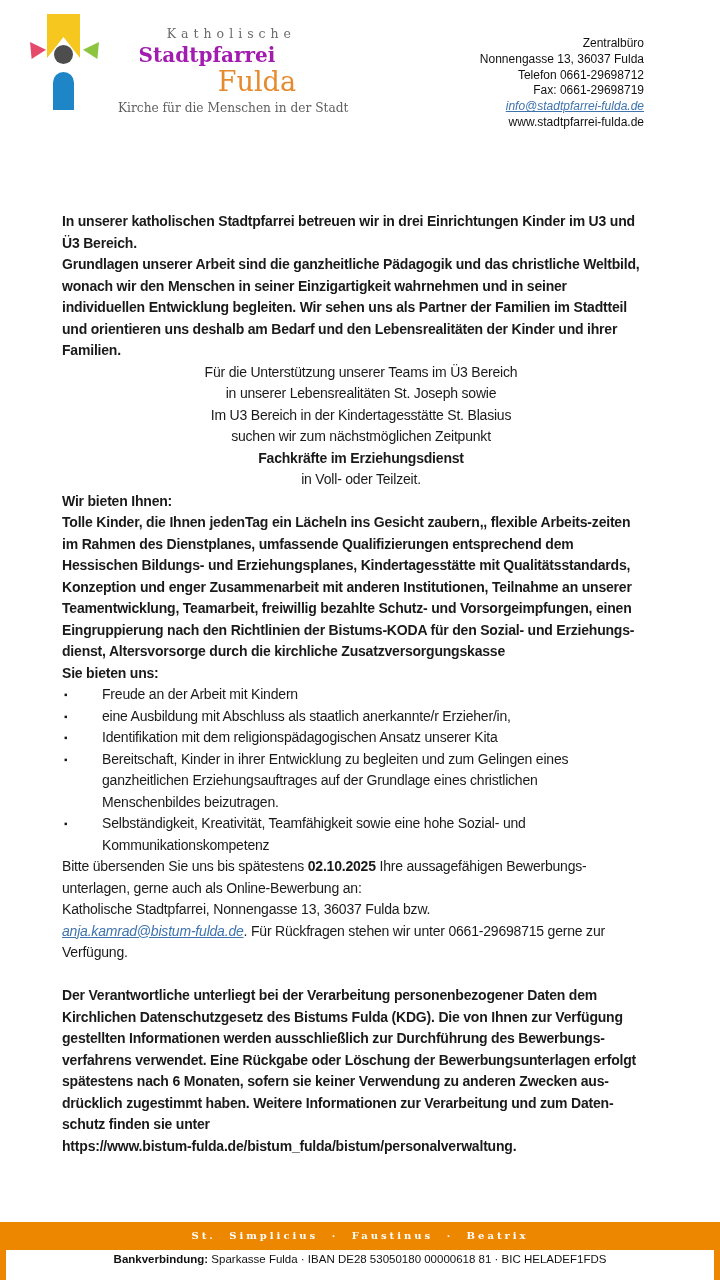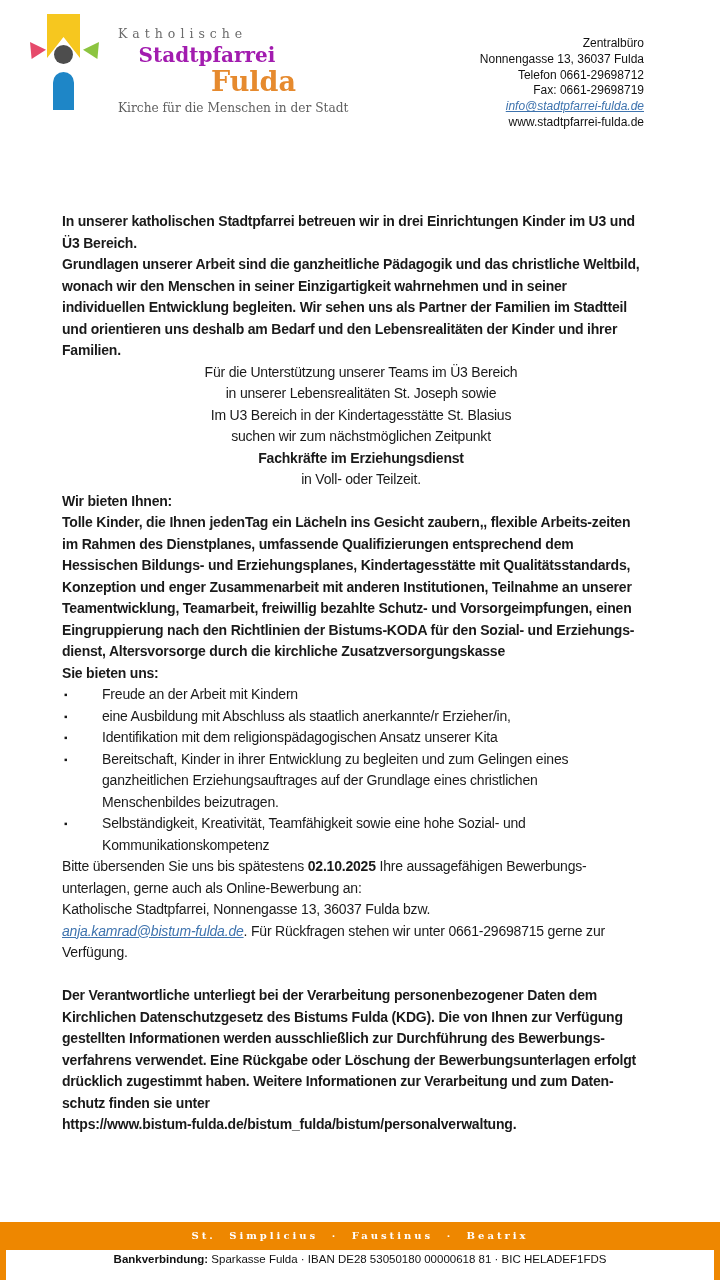--- a/index.html
+++ b/index.html
@@ -16,23 +16,23 @@
     clip-path:polygon(0 0,100% 0,100% 100%,50% 52%,0 100%);}
   .shape-left{left:2px; top:29px; width:16px; height:18px; background:var(--logo-pink);
     clip-path:polygon(0 5%,100% 48%,10% 100%);}
   .shape-right{left:55px; top:29px; width:16px; height:18px; background:var(--logo-green);
     clip-path:polygon(100% 5%,0 48%,90% 100%);}
   .shape-dot{left:26px; top:33px; width:19px; height:19px; border-radius:50%; background:var(--logo-gray);}
   .shape-door{left:25px; top:60px; width:21px; height:38px; background:var(--logo-blue);
     border-radius:11px 11px 0 0;}
   
   .logo-text{position:absolute; left:118px; top:26px; width:178px; font-family:"DejaVu Serif", serif;}
-  .logo-kicker{display:block; text-align:left; font-size:12.5px; letter-spacing:5px; color:#6b6b6b; white-space:nowrap;}
+  .logo-kicker{display:block; text-align:right; font-size:12.5px; letter-spacing:5px; color:#6b6b6b; white-space:nowrap;}
   .logo-name{display:block; text-align:center; font-size:20px; font-weight:700; color:#a21caf; margin-top:2px; white-space:nowrap;}
-  .logo-city{display:block; text-align:right; font-size:27px; font-weight:700; color:var(--fulda-orange); line-height:30px; white-space:nowrap;}
+  .logo-city{display:block; text-align:right; font-size:27px; font-weight:400; color:var(--fulda-orange); line-height:30px; white-space:nowrap;}
   .logo-tagline{display:block; text-align:center; font-size:12.2px; color:#5f5f5f; margin-top:4px; white-space:nowrap;}
   
   .contact{position:absolute; top:36px; right:76px; text-align:right; font-size:12px; line-height:15.8px; color:#111;}
   .contact .line{white-space:nowrap;}
   a.link{color:var(--link-blue); text-decoration:underline; cursor:pointer;font-style:italic;}
   
   .doc-title{position:absolute; top:168px; left:0; width:100%; text-align:center;
     font-size:17px; font-weight:700; margin:0; color:#000;}
   
   .content{position:absolute; left:62px; top:211px; width:598px;
@@ -155,20 +155,21 @@
     <div class="line"><a class="link">anja.kamrad@bistum-fulda.de</a><span>. Für Rückfragen stehen wir unter 0661-29698715 gerne zur</span></div>
     <div class="line">Verfügung.</div>
 
     <div class="spacer-line"></div>
 
     <div>
         <div class="line b">Der Verantwortliche unterliegt bei der Verarbeitung personenbezogener Daten dem</div>
         <div class="line b">Kirchlichen Datenschutzgesetz des Bistums Fulda (KDG). Die von Ihnen zur Verfügung</div>
         <div class="line b">gestellten Informationen werden ausschließlich zur Durchführung des Bewerbungs-</div>
         <div class="line b">verfahrens verwendet. Eine Rückgabe oder Löschung der Bewerbungsunterlagen erfolgt</div>
+        <div class="line b">spätestens nach 6 Monaten, sofern sie keiner Verwendung zu anderen Zwecken aus-</div>
         <div class="line b">drücklich zugestimmt haben. Weitere Informationen zur Verarbeitung und zum Daten-</div>
         <div class="line b">schutz finden sie unter</div>
         <div class="line b">https://www.bistum-fulda.de/bistum_fulda/bistum/personalverwaltung.</div>
       </div>
   </div>
 
   <div class="patron-bar">St. Simplicius · Faustinus · Beatrix</div>
   <div class="edge-strip left"></div>
   <div class="edge-strip right"></div>
   <div class="bank-line"><span class="lbl">Bankverbindung:</span><span> Sparkasse Fulda · IBAN DE28 53050180 00000618 81 · BIC HELADEF1FDS</span></div>

